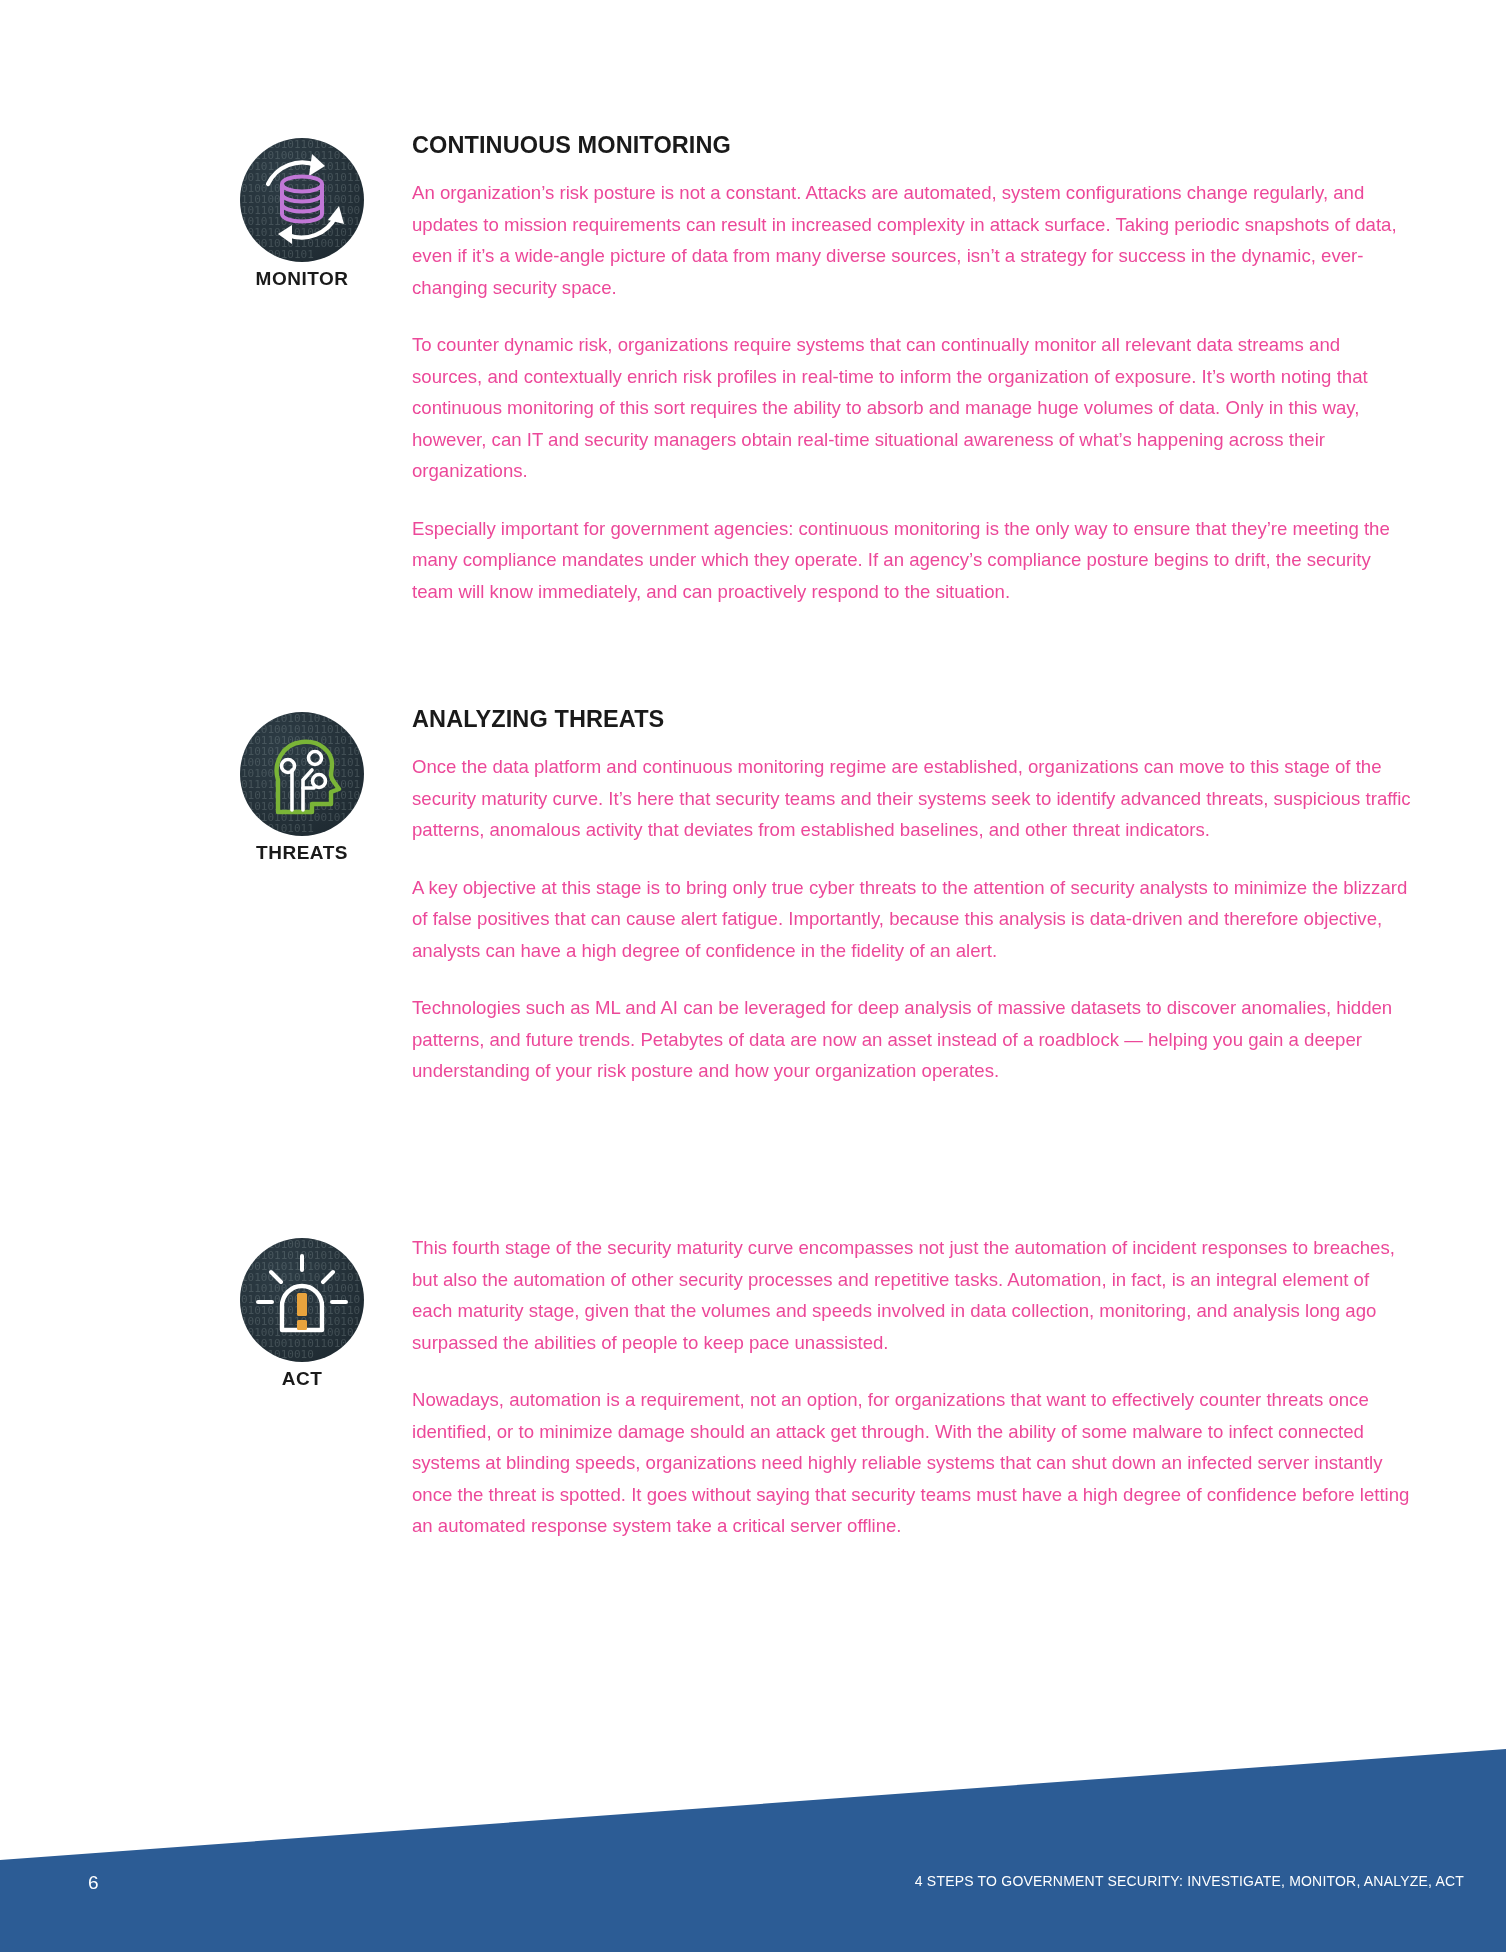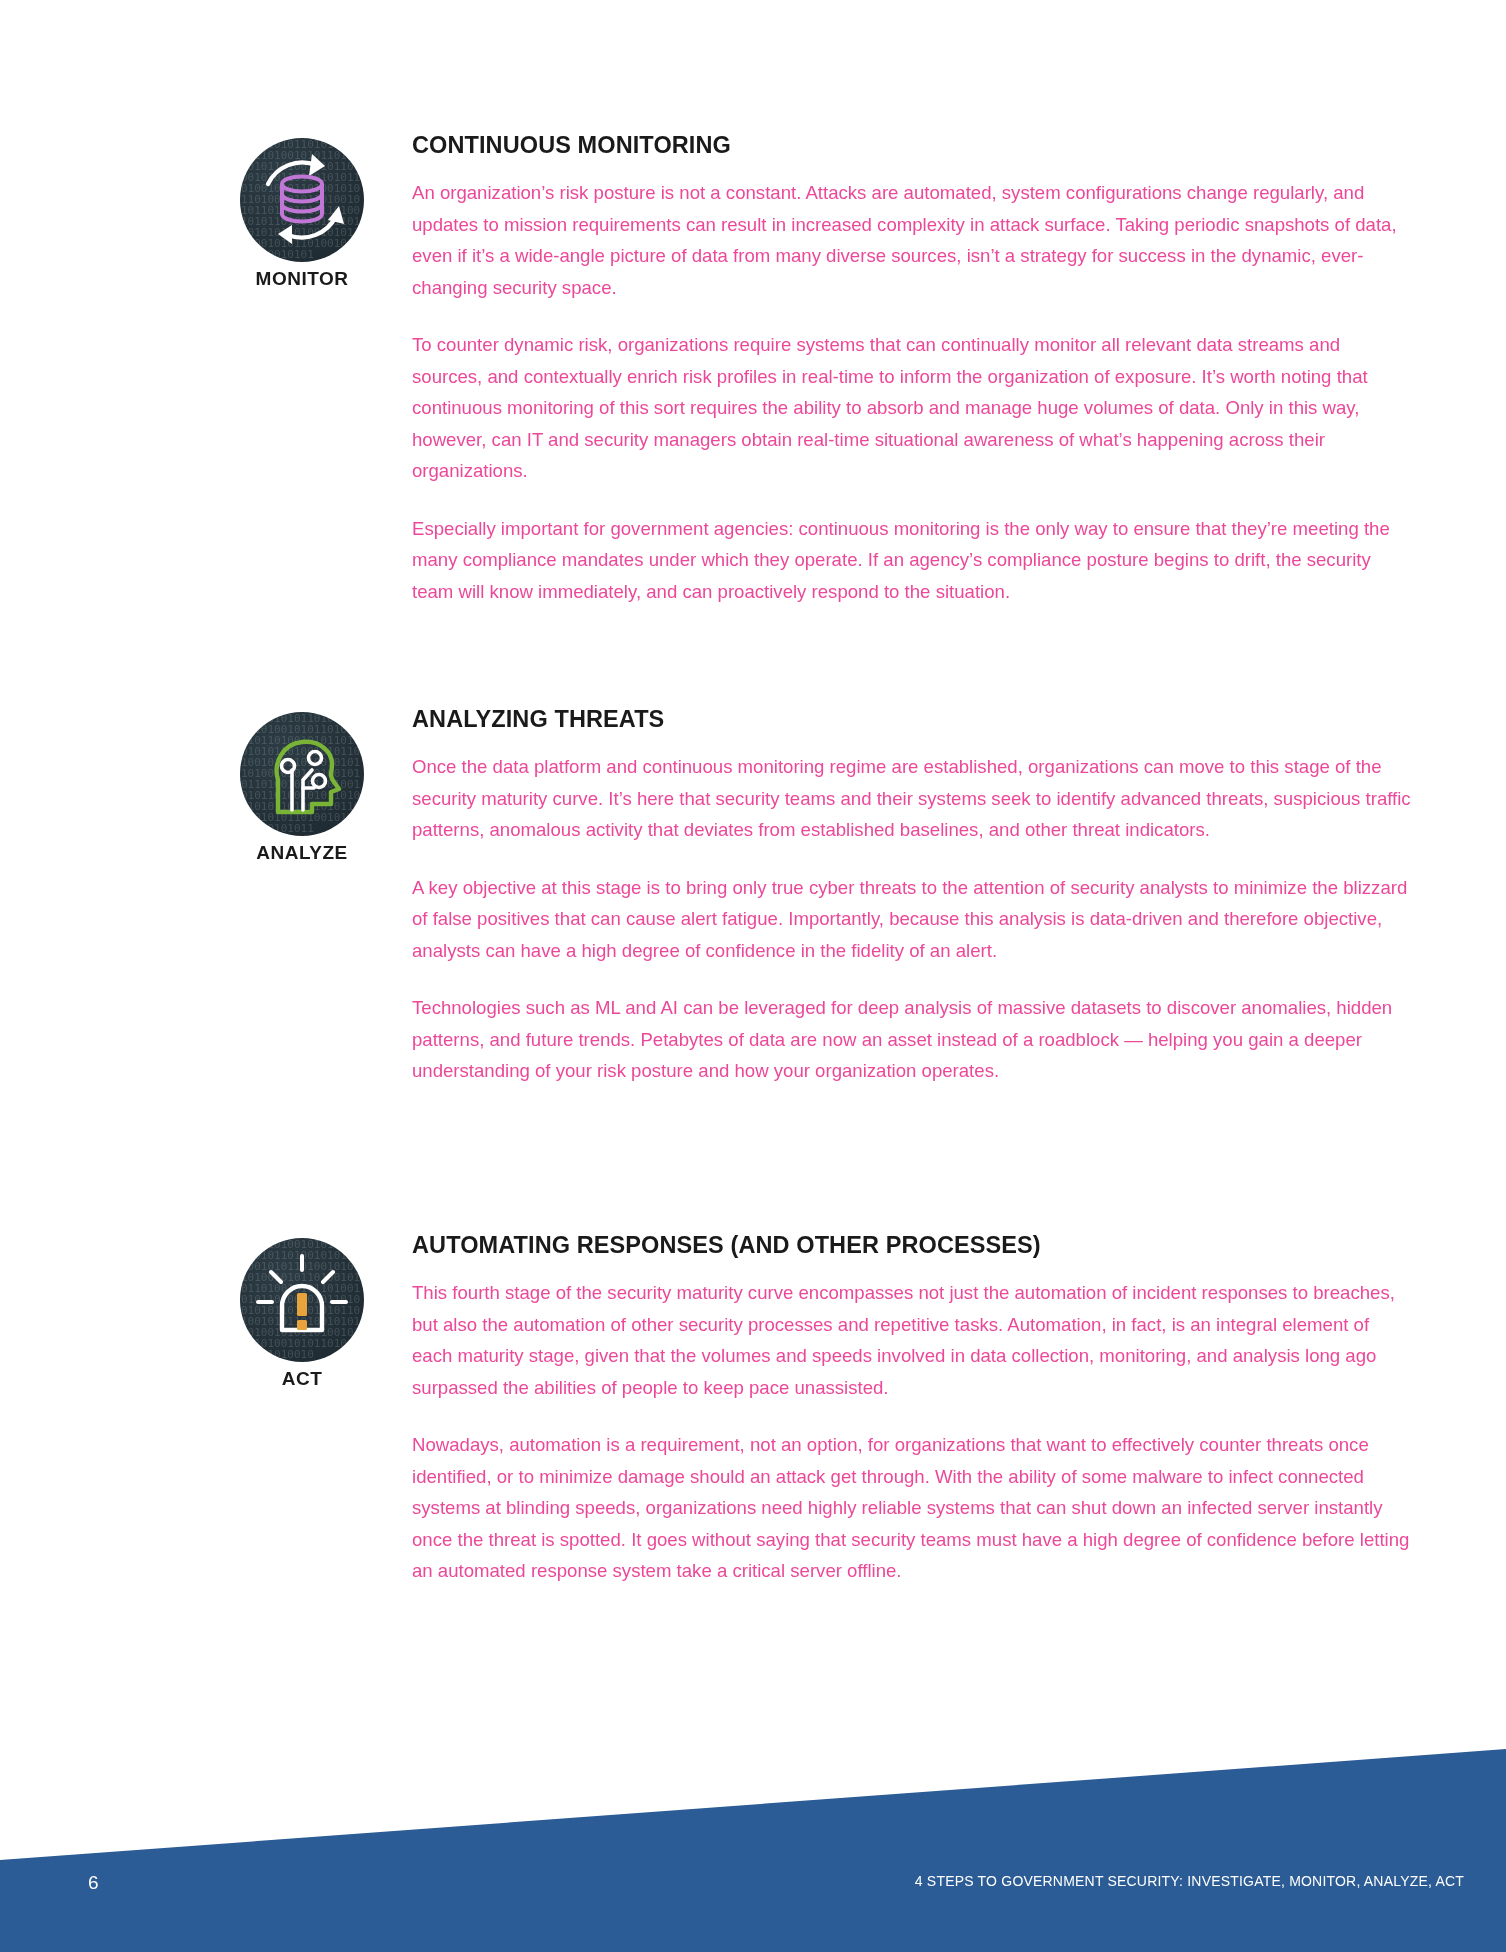--- a/index.html
+++ b/index.html
@@ -185,21 +185,21 @@
             <path d="M 63 98 L 63 68 L 72 58"></path>
             <path d="M 63 76 L 74 76"></path>
           </g>
           <g fill="none" stroke="#ffffff" stroke-width="3.6">
             <circle cx="48" cy="54" r="6.5"></circle>
             <circle cx="75" cy="46" r="6.5"></circle>
             <circle cx="79" cy="69" r="6.5"></circle>
           </g>
         </svg>
       </div>
-      <div class="icon-label">ANALYZE</div>
+      <div class="icon-label">THREATS</div>
     </div>
     <div class="text-col">
       <h2 class="sec-title">ANALYZING THREATS</h2>
       <p class="body-text">Once the data platform and continuous monitoring regime are established, organizations can move to this stage of the security maturity curve. It’s here that security teams and their systems seek to identify advanced threats, suspicious traffic patterns, anomalous activity that deviates from established baselines, and other threat indicators.</p>
       <p class="body-text">A key objective at this stage is to bring only true cyber threats to the attention of security analysts to minimize the blizzard of false positives that can cause alert fatigue. Importantly, because this analysis is data-driven and therefore objective, analysts can have a high degree of confidence in the fidelity of an alert.</p>
       <p class="body-text">Technologies such as ML and AI can be leveraged for deep analysis of massive datasets to discover anomalies, hidden patterns, and future trends. Petabytes of data are now an asset instead of a roadblock — helping you gain a deeper understanding of your risk posture and how your organization operates.</p>
     </div>
   </div>
 
   <div class="section" style="top:1232px; left:192px; width:1222px;">
@@ -218,21 +218,20 @@
 
           <path d="M 42 92 L 42 68 A 20 20 0 0 1 82 68 L 82 92 Z" fill="none" stroke="#ffffff" stroke-width="4.4" stroke-linejoin="round"></path>
 
           <rect x="57" y="55" width="10" height="23" rx="1.5" fill="#E8A33D"></rect>
           <rect x="57" y="82" width="10" height="10" rx="1.5" fill="#E8A33D"></rect>
         </svg>
       </div>
       <div class="icon-label">ACT</div>
     </div>
     <div class="text-col">
-      <h2 class="sec-title">AUTOMATING RESPONSES (AND OTHER PROCESSES)</h2>
       <p class="body-text">This fourth stage of the security maturity curve encompasses not just the automation of incident responses to breaches, but also the automation of other security processes and repetitive tasks. Automation, in fact, is an integral element of each maturity stage, given that the volumes and speeds involved in data collection, monitoring, and analysis long ago surpassed the abilities of people to keep pace unassisted.</p>
       <p class="body-text">Nowadays, automation is a requirement, not an option, for organizations that want to effectively counter threats once identified, or to minimize damage should an attack get through. With the ability of some malware to infect connected systems at blinding speeds, organizations need highly reliable systems that can shut down an infected server instantly once the threat is spotted. It goes without saying that security teams must have a high degree of confidence before letting an automated response system take a critical server offline.</p>
     </div>
   </div>
 
   <div class="footer-wrap">
     <svg class="footer-shape" viewBox="0 0 1506 220" preserveAspectRatio="none" xmlns="http://www.w3.org/2000/svg">
       <polygon points="0,128 1506,17 1506,220 0,220" fill="#2C5C95"></polygon>
     </svg>
     <div class="footer-page-num">6</div>

